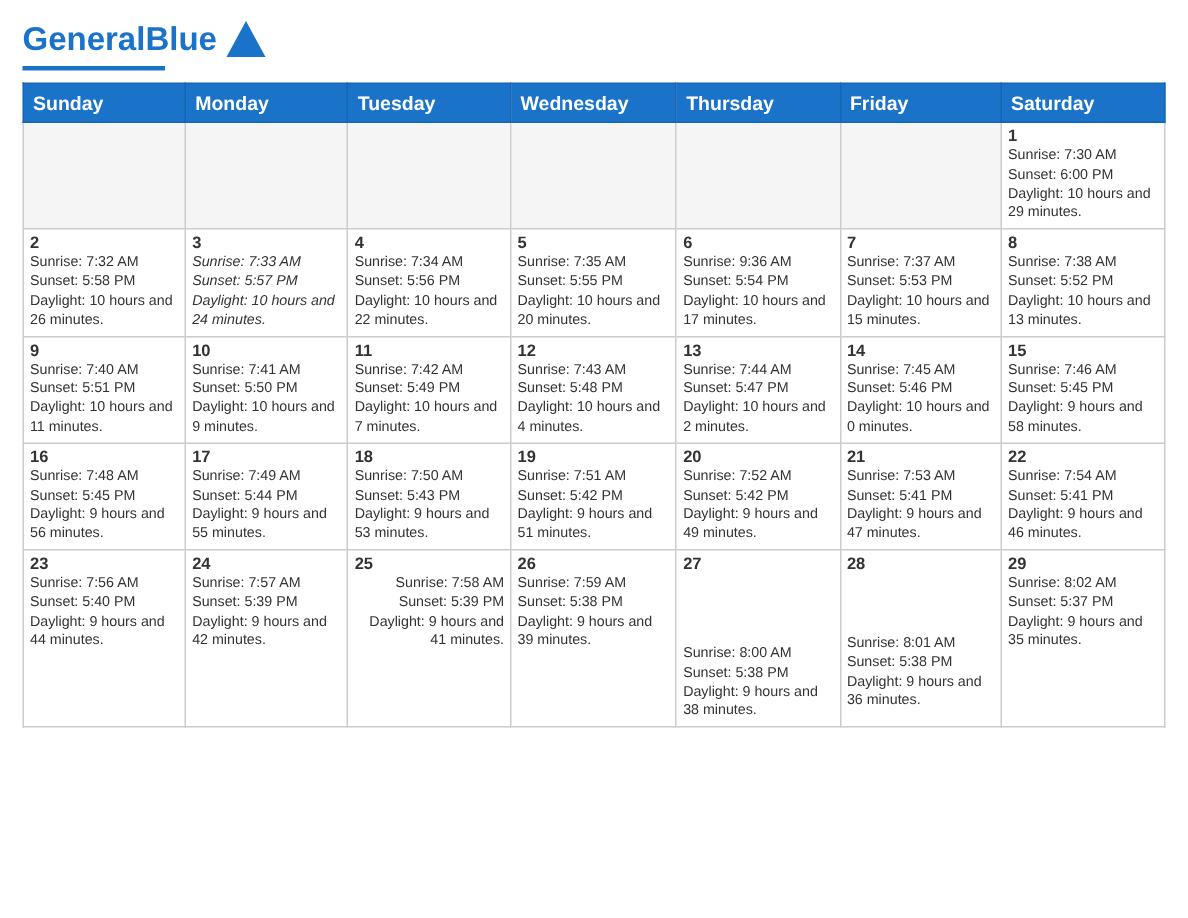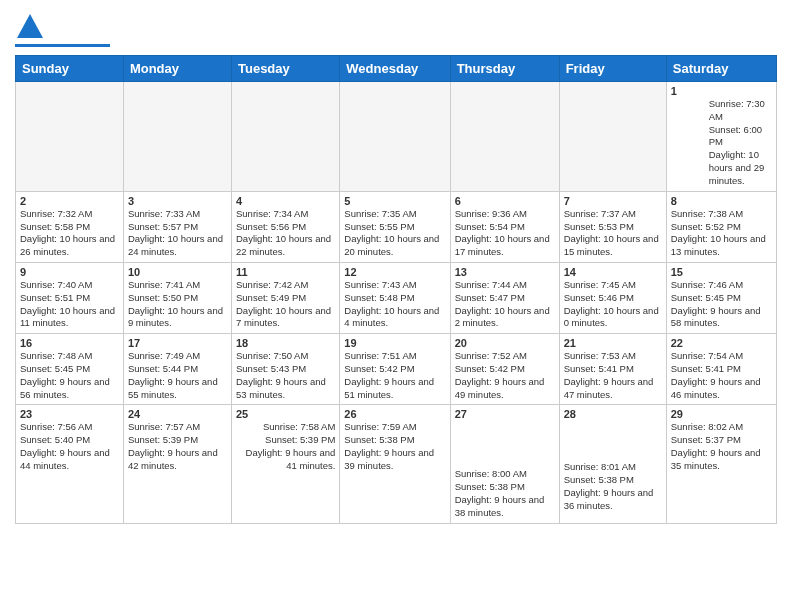--- a/index.html
+++ b/index.html
@@ -101,20 +101,23 @@
       margin-top: 2px;
     }
   </style>
 </head>
 <body>
 
 <div class="page">
   <div class="header">
     <div class="logo">
       <div class="logo-container">
+        <span class="logo-text">
+          <span>General</span><span style="color:#1a73c8">Blue</span>
+        </span>
         <svg width="30" height="30" viewBox="0 0 30 30" class="logo-svg">
           <polygon points="15,2 28,26 2,26" fill="#1a73c8"></polygon>
         </svg>
       </div>
       <div style="width:95px;height:3px;background:#1a73c8;margin-top:2px;"></div>
     </div>
     <div class="title-block">
       <div class="month-title"></div>
       <div class="subtitle"></div>
     </div>
@@ -135,35 +138,35 @@
     <tbody id="cal-body">
     <tr>
           <td class="empty"></td>
           <td class="empty"></td>
           <td class="empty"></td>
           <td class="empty"></td>
           <td class="empty"></td>
           <td class="empty"></td>
           <td>
             <span class="day-num">1</span>
-            <div class="day-info" style="white-space: pre-line; margin-left: 38px;">Sunrise: 7:30 AM
+            <div class="day-info" style="white-space: pre-line;">Sunrise: 7:30 AM
 Sunset: 6:00 PM
 Daylight: 10 hours and 29 minutes.</div>
           </td>
         </tr>
         <tr>
           <td>
             <span class="day-num">2</span>
             <div class="day-info" style="white-space: pre-line;">Sunrise: 7:32 AM
 Sunset: 5:58 PM
 Daylight: 10 hours and 26 minutes.</div>
           </td>
           <td>
             <span class="day-num">3</span>
-            <div class="day-info" style="white-space: pre-line;">Sunrise: 7:33 AM
+            <div class="day-info" style="white-space: pre-line; font-style: italic;">Sunrise: 7:33 AM
 Sunset: 5:57 PM
 Daylight: 10 hours and 24 minutes.</div>
           </td>
           <td>
             <span class="day-num">4</span>
             <div class="day-info" style="white-space: pre-line;">Sunrise: 7:34 AM
 Sunset: 5:56 PM
 Daylight: 10 hours and 22 minutes.</div>
           </td>
           <td>

